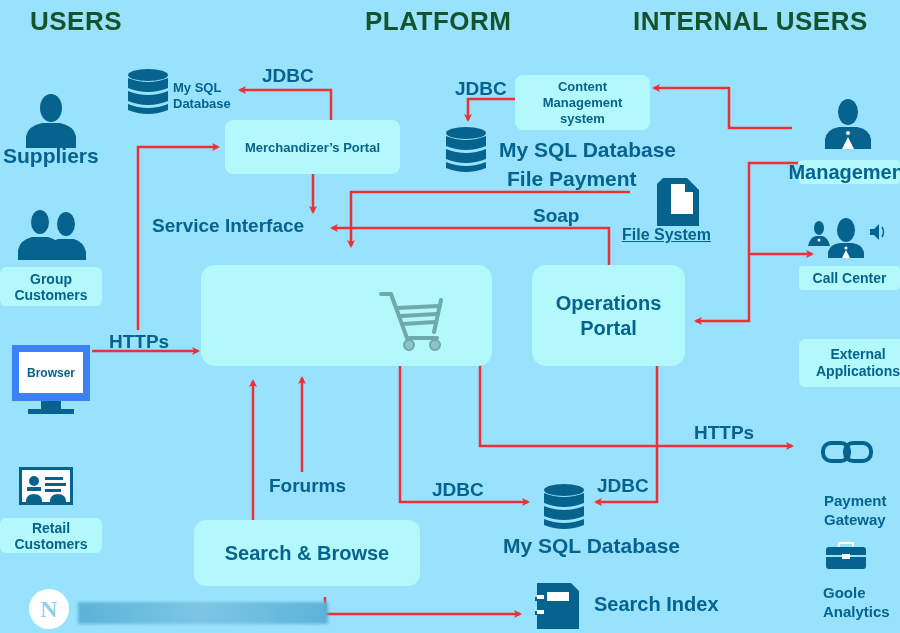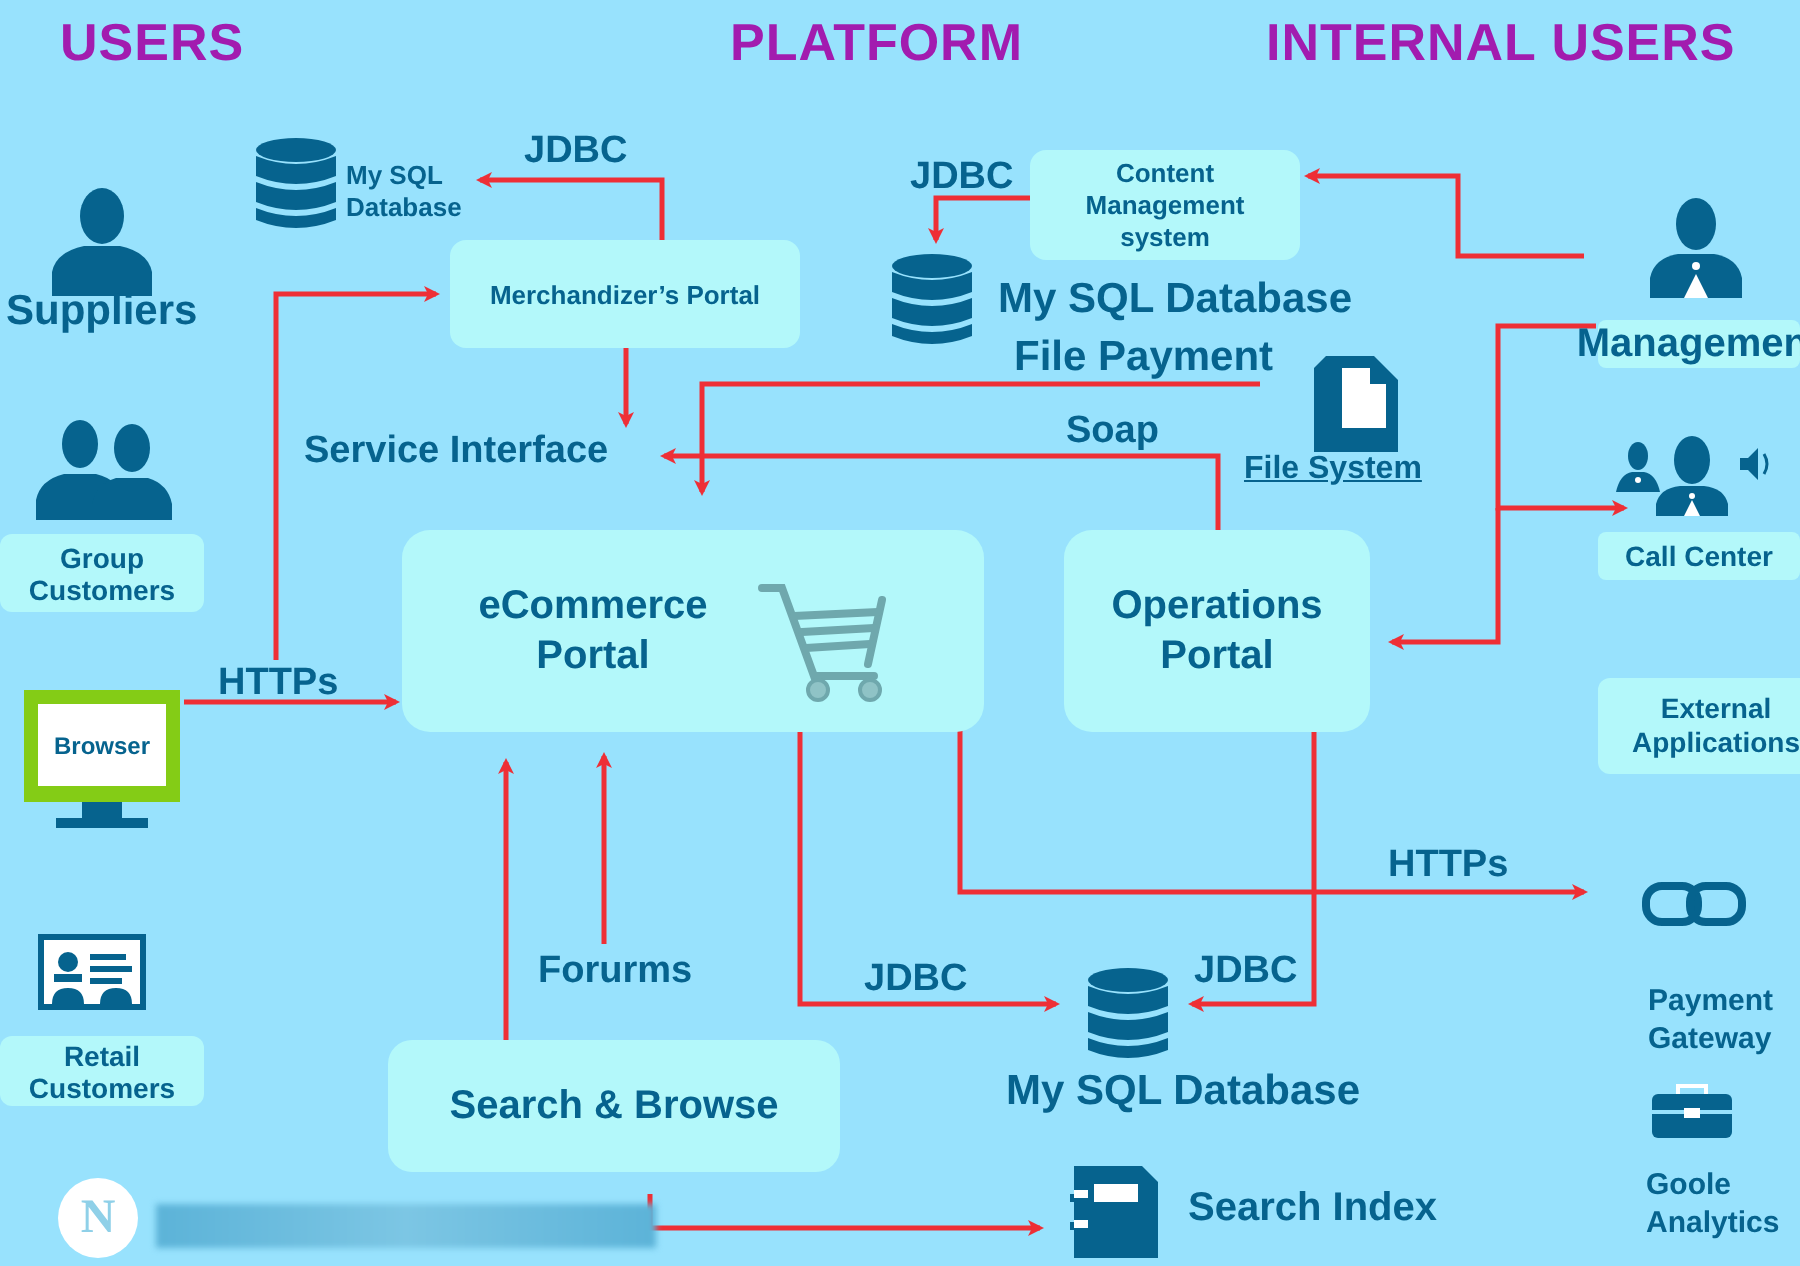--- a/index.html
+++ b/index.html
@@ -1,18 +1,18 @@
 <!DOCTYPE html>
 <html><head>
 <meta charset="utf-8">
 <style>
   html,body{margin:0;padding:0;}
   body{width:900px;height:633px;background:#98e2fd;position:relative;overflow:hidden;font-family:"Liberation Sans",sans-serif;font-weight:bold;color:#06638e;}
   .abs{position:absolute;}
-  .hdr{color:#a21caf;font-size:26px;letter-spacing:0.5px;}
+  .hdr{color:#14532d;font-size:26px;letter-spacing:0.5px;}
   .box{position:absolute;background:#b3f8fa;border-radius:12px;display:flex;align-items:center;justify-content:center;text-align:center;color:#06638e;}
   .lbl{position:absolute;color:#06638e;white-space:nowrap;}
   svg.lines{position:absolute;left:0;top:0;}
   .ico{position:absolute;}
 </style>
 </head>
 <body>
 
 <div class="abs hdr" style="left:30px;top:6px;">USERS</div>
 <div class="abs hdr" style="left:365px;top:6px;">PLATFORM</div>
@@ -67,21 +67,21 @@
 <svg class="ico" style="left:16px;top:208px;" width="72" height="52" viewBox="0 0 72 52">
   <ellipse cx="24" cy="14" rx="9" ry="12" fill="#06638e"></ellipse>
   <path d="M2,52 L2,42 Q4,32 16,29 L32,29 Q44,32 46,42 L46,52 Z" fill="#06638e"></path>
   <ellipse cx="50" cy="16" rx="9" ry="12" fill="#06638e"></ellipse>
   <path d="M30,52 L30,44 Q32,34 42,31 L58,31 Q68,34 70,44 L70,52 Z" fill="#06638e"></path>
 </svg>
 <div class="box" style="left:0;top:267px;width:102px;height:39px;border-radius:6px;font-size:14px;line-height:16px;">
     <span>Group Customers</span>
   </div>
 
-<div class="abs" style="left:12px;top:345px;width:78px;height:56px;background:#84cc16;">
+<div class="abs" style="left:12px;top:345px;width:78px;height:56px;background:#3b82f6;">
   <div style="position:absolute;left:7px;top:7px;width:64px;height:41px;background:#fff;display:flex;align-items:center;justify-content:center;font-size:12px;color:#06638e;">Browser</div>
 </div>
 <div class="abs" style="left:41px;top:401px;width:20px;height:8px;background:#06638e;"></div>
 <div class="abs" style="left:28px;top:409px;width:46px;height:5px;background:#06638e;"></div>
 
 <svg class="ico" style="left:18px;top:466px;" width="56" height="40" viewBox="0 0 56 40">
   <rect x="1" y="1" width="54" height="38" fill="#06638e"></rect>
   <rect x="4" y="4" width="48" height="32" fill="#ffffff"></rect>
   <circle cx="16" cy="15" r="5" fill="#06638e"></circle>
   <rect x="9" y="21" width="14" height="4" fill="#06638e"></rect>
@@ -128,21 +128,20 @@
 
 <div class="lbl" style="left:533px;top:205px;font-size:19px;">Soap</div>
 
 <svg class="ico" style="left:657px;top:178px;" width="42" height="48" viewBox="0 0 42 48">
   <path d="M6,0 L30,0 L42,12 L42,48 L0,48 L0,6 Z" fill="#06638e"></path>
   <path d="M14,6 L28,6 L28,14 L36,14 L36,36 L14,36 Z" fill="#ffffff"></path>
 </svg>
 <div class="lbl" style="left:622px;top:226px;font-size:16px;text-decoration:underline;">File System</div>
 
 <div class="box" style="left:201px;top:265px;width:291px;height:101px;border-radius:14px;">
-  <span style="position:absolute;left:28px;top:26px;width:135px;font-size:20px;line-height:25px;text-align:center;">eCommerce Portal</span>
   <svg style="position:absolute;left:178px;top:25px;" width="70" height="62" viewBox="0 0 70 62">
     <g stroke="#6fa8ad" stroke-width="4" fill="none" stroke-linecap="round">
       <path d="M2,4 L12,4 L28,48 L58,48"></path>
       <path d="M62,10 L55,42"></path>
       <path d="M18,18 L60,16"></path>
       <path d="M22,26 L58,24"></path>
       <path d="M24,34 L56,32"></path>
     </g>
     <circle cx="30" cy="55" r="5" fill="#8fc3c6" stroke="#6fa8ad" stroke-width="2"></circle>
     <circle cx="56" cy="55" r="5" fill="#8fc3c6" stroke="#6fa8ad" stroke-width="2"></circle>

